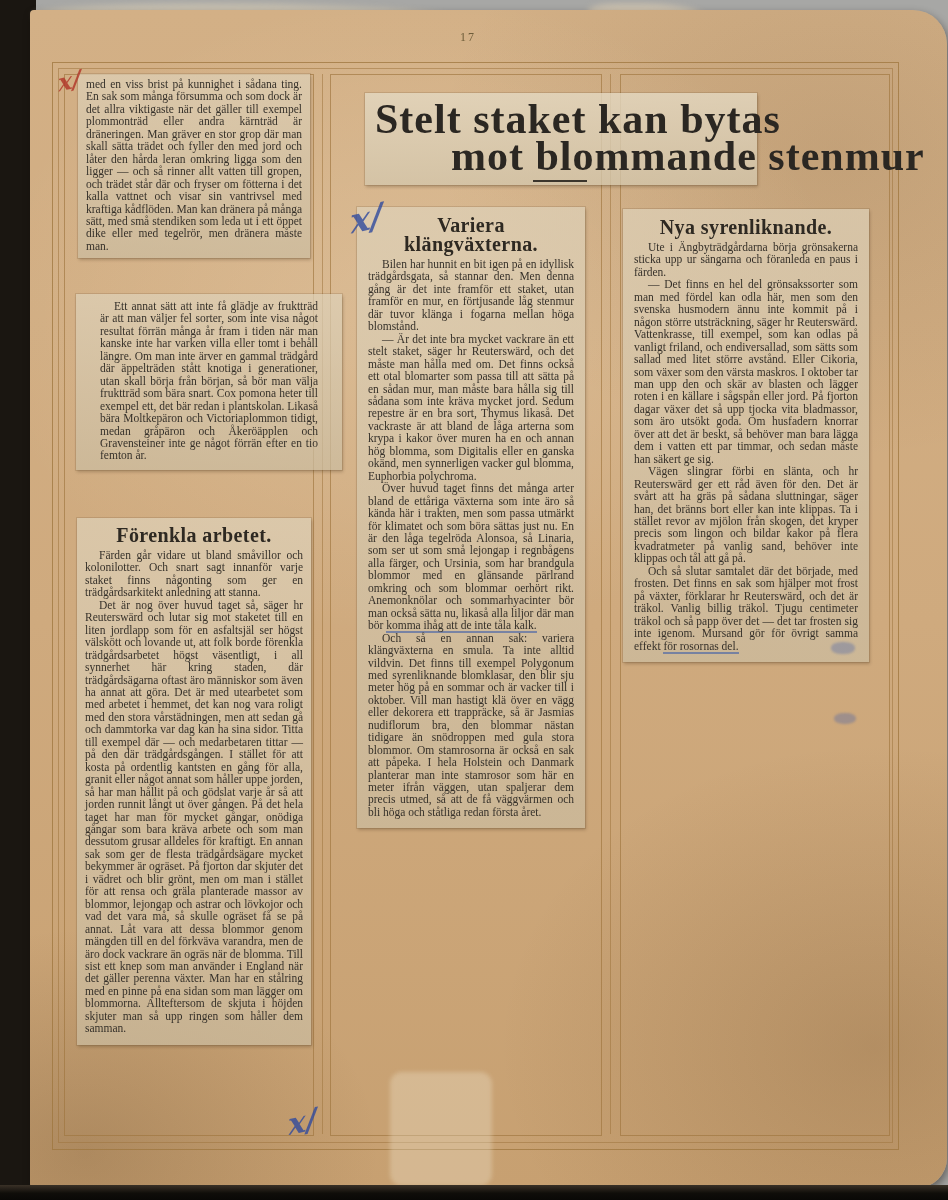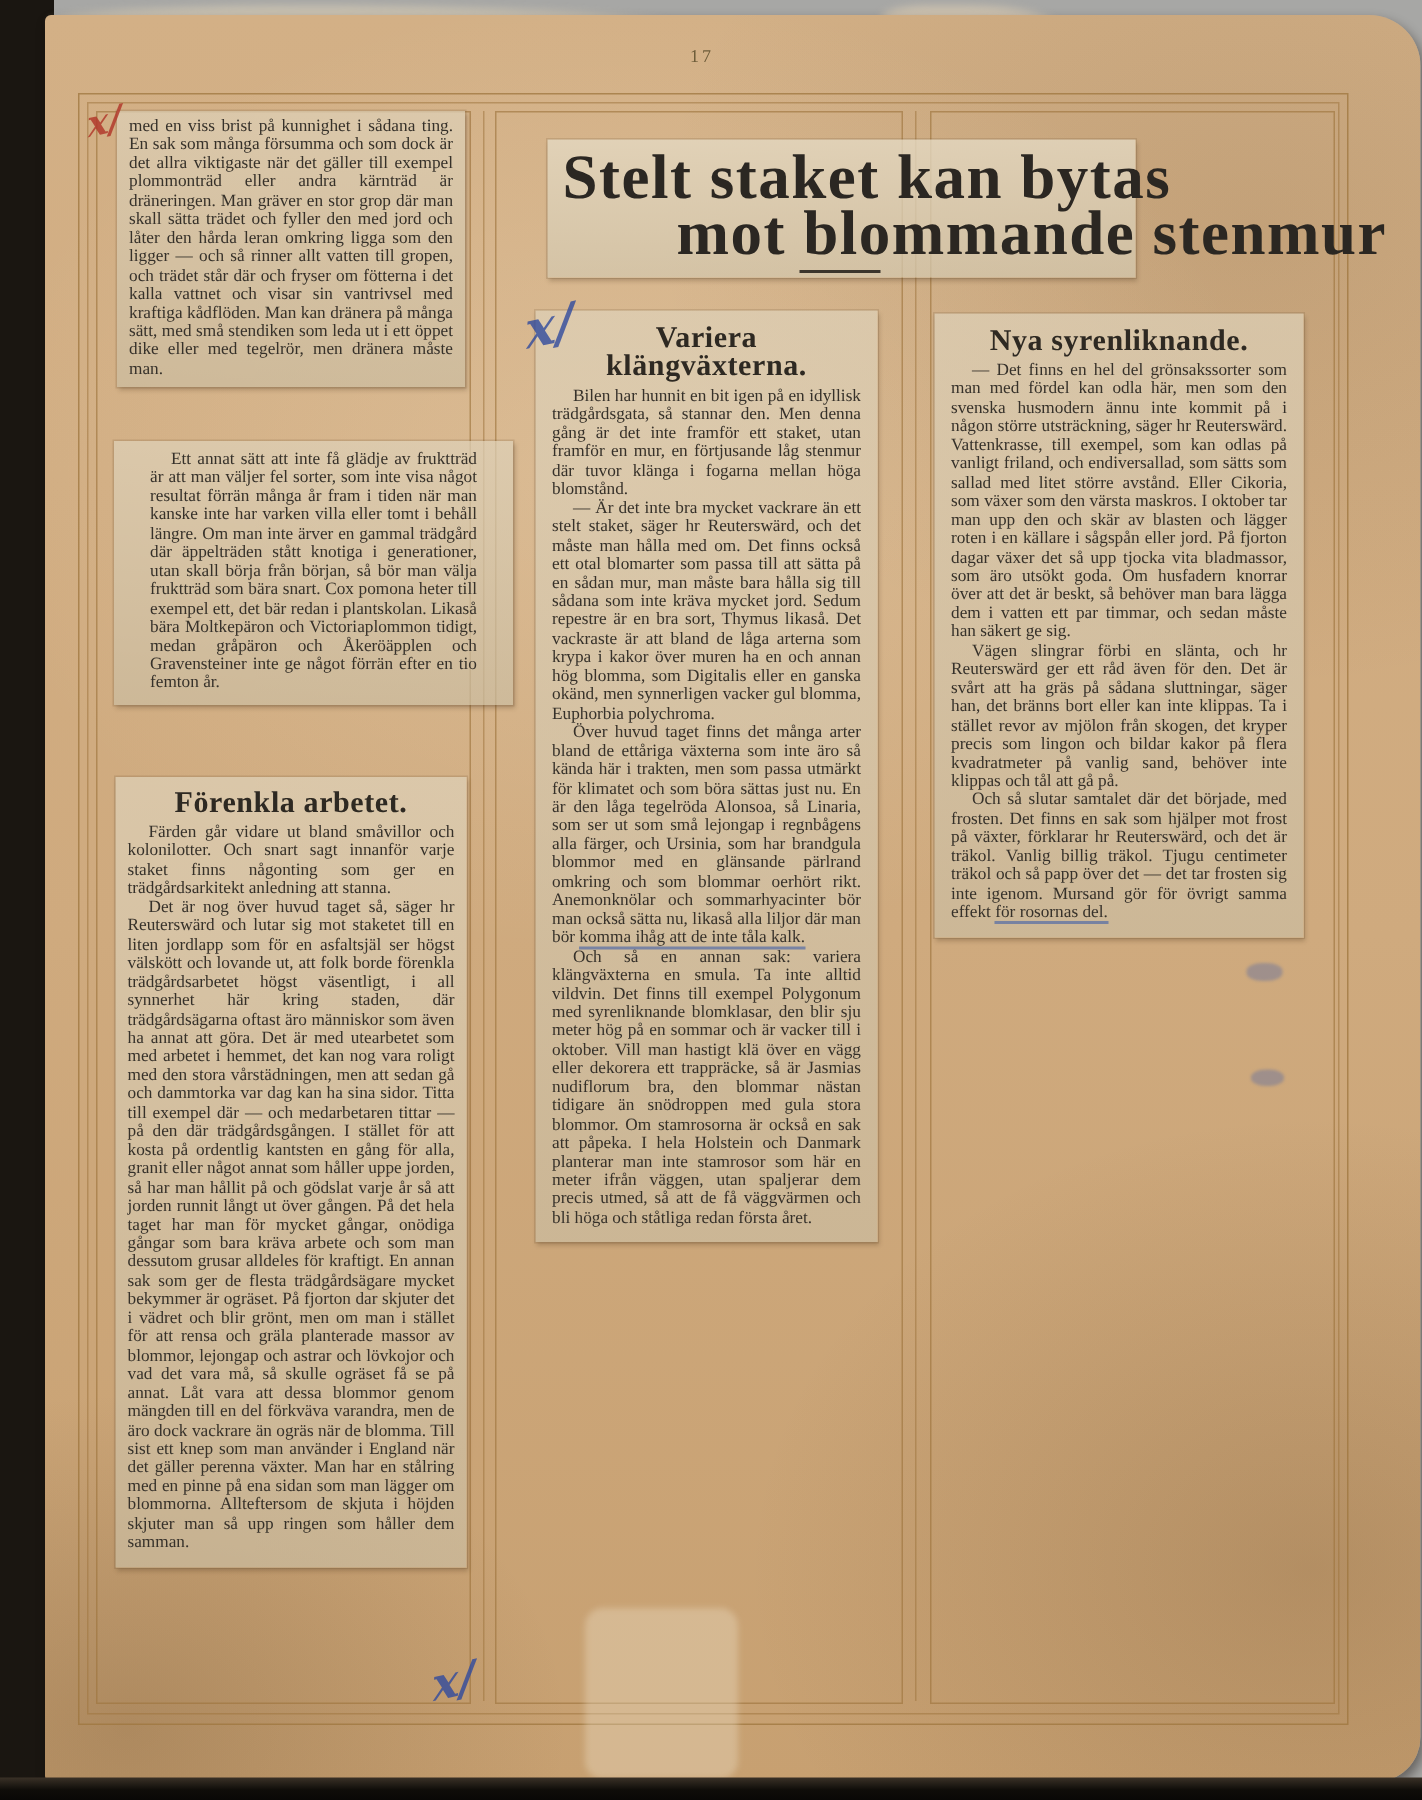--- a/index.html
+++ b/index.html
@@ -141,20 +141,21 @@
 <div class="clipping newsprint" style="left:357px;top:207px;width:206px;padding:7px 11px 10px;">
   <div class="col-head">Variera klängväxterna.</div>
   <p>Bilen har hunnit en bit igen på en idyllisk trädgårdsgata, så stannar den. Men denna gång är det inte framför ett staket, utan framför en mur, en förtjusande låg stenmur där tuvor klänga i fogarna mellan höga blomstånd.</p>
   <p>— Är det inte bra mycket vackrare än ett stelt staket, säger hr Reuterswärd, och det måste man hålla med om. Det finns också ett otal blomarter som passa till att sätta på en sådan mur, man måste bara hålla sig till sådana som inte kräva mycket jord. Sedum repestre är en bra sort, Thymus likaså. Det vackraste är att bland de låga arterna som krypa i kakor över muren ha en och annan hög blomma, som Digitalis eller en ganska okänd, men synnerligen vacker gul blomma, Euphorbia polychroma.</p>
   <p><span>Över huvud taget finns det många arter bland de ettåriga växterna som inte äro så kända här i trakten, men som passa utmärkt för klimatet och som böra sättas just nu. En är den låga tegelröda Alonsoa, så Linaria, som ser ut som små lejongap i regnbågens alla färger, och Ursinia, som har brandgula blommor med en glänsande pärlrand omkring och som blommar oerhört rikt. Anemonknölar och sommarhyacinter bör man också sätta nu, likaså alla liljor där man bör </span><span class="blue-underline">komma ihåg att de inte tåla kalk.</span></p>
   <p>Och så en annan sak: variera klängväxterna en smula. Ta inte alltid vildvin. Det finns till exempel Polygonum med syrenliknande blomklasar, den blir sju meter hög på en sommar och är vacker till i oktober. Vill man hastigt klä över en vägg eller dekorera ett trappräcke, så är Jasmias nudiflorum bra, den blommar nästan tidigare än snödroppen med gula stora blommor. Om stamrosorna är också en sak att påpeka. I hela Holstein och Danmark planterar man inte stamrosor som här en meter ifrån väggen, utan spaljerar dem precis utmed, så att de få väggvärmen och bli höga och ståtliga redan första året.</p>
 </div>
 
 <div class="clipping newsprint" style="left:623px;top:209px;width:224px;padding:7px 11px 10px;">
   <div class="col-head">Nya syrenliknande.</div>
+  <p>Ute i Ängbyträdgårdarna börja grönsakerna sticka upp ur sängarna och föranleda en paus i färden.</p>
   <p>— Det finns en hel del grönsakssorter som man med fördel kan odla här, men som den svenska husmodern ännu inte kommit på i någon större utsträckning, säger hr Reuterswärd. Vattenkrasse, till exempel, som kan odlas på vanligt friland, och endiversallad, som sätts som sallad med litet större avstånd. Eller Cikoria, som växer som den värsta maskros. I oktober tar man upp den och skär av blasten och lägger roten i en källare i sågspån eller jord. På fjorton dagar växer det så upp tjocka vita bladmassor, som äro utsökt goda. Om husfadern knorrar över att det är beskt, så behöver man bara lägga dem i vatten ett par timmar, och sedan måste han säkert ge sig.</p>
   <p>Vägen slingrar förbi en slänta, och hr Reuterswärd ger ett råd även för den. Det är svårt att ha gräs på sådana sluttningar, säger han, det bränns bort eller kan inte klippas. Ta i stället revor av mjölon från skogen, det kryper precis som lingon och bildar kakor på flera kvadratmeter på vanlig sand, behöver inte klippas och tål att gå på.</p>
   <p><span>Och så slutar samtalet där det började, med frosten. Det finns en sak som hjälper mot frost på växter, förklarar hr Reuterswärd, och det är träkol. Vanlig billig träkol. Tjugu centimeter träkol och så papp över det — det tar frosten sig inte igenom. Mursand gör för övrigt samma effekt </span><span class="blue-underline">för rosornas del.</span></p>
 </div>
 
 <div class="hand-mark red" style="left:58px;top:66px;">x/</div>
 <div class="hand-mark blue" style="left:288px;top:1104px;">x/</div>
 <div class="hand-mark blue" style="left:350px;top:198px;font-size:34px;">x/</div>
 
 <div class="smudge" style="left:831px;top:642px;width:24px;height:12px;"></div>

